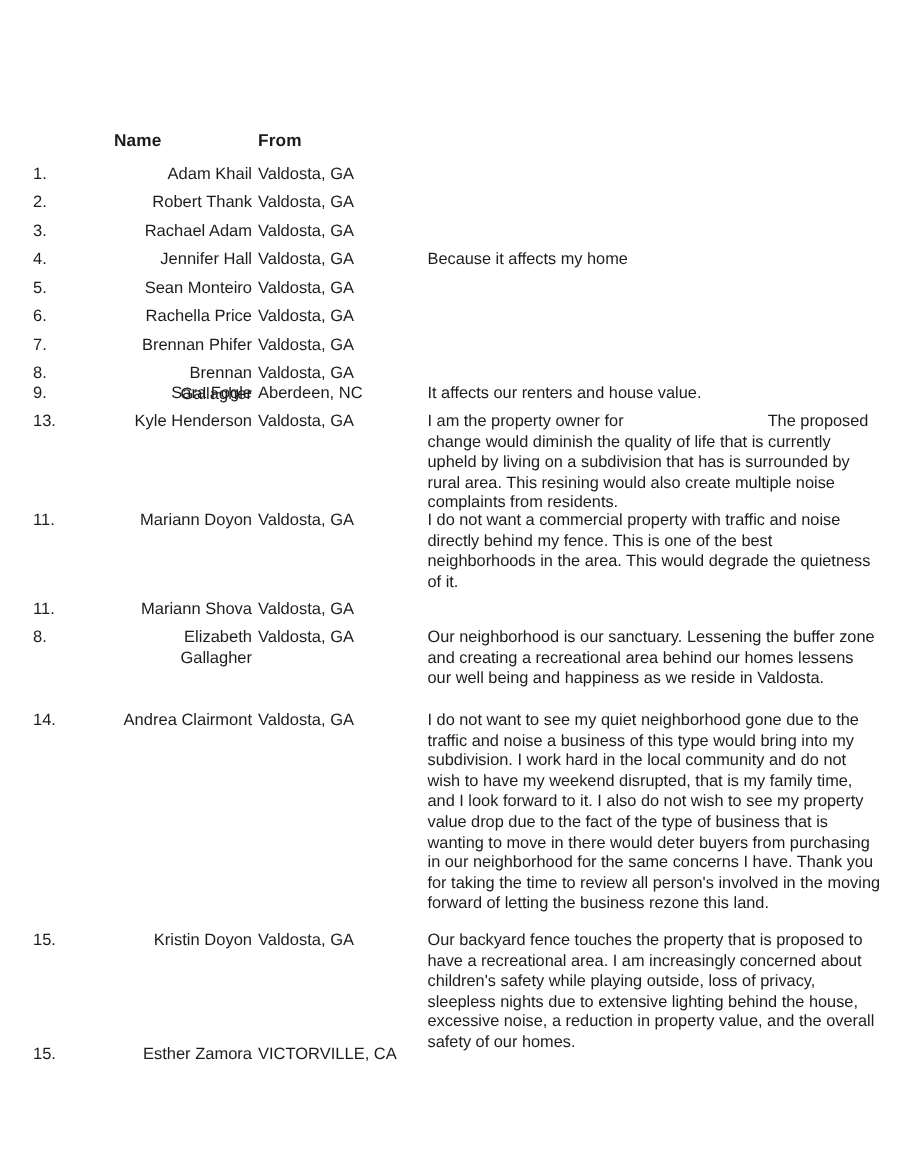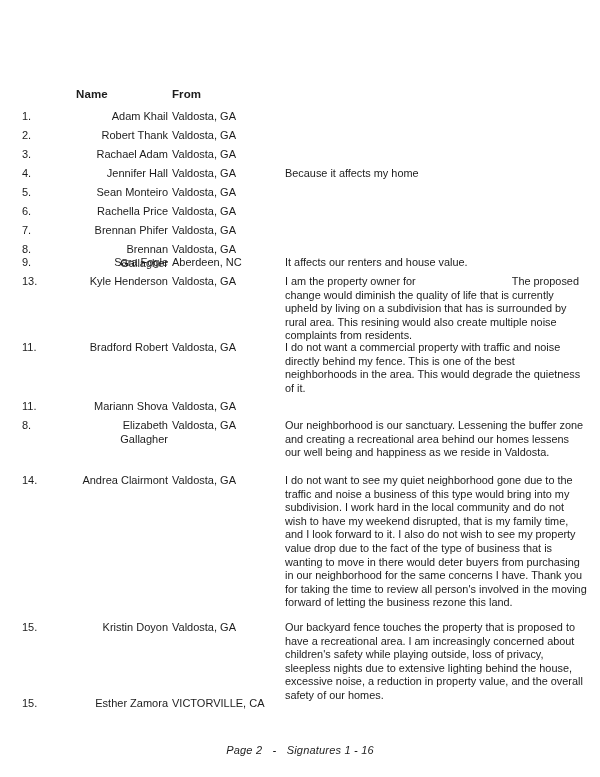--- a/index.html
+++ b/index.html
@@ -154,21 +154,21 @@
           <span class="col-comment">It affects our renters and house value.</span>
         </div>
         <div class="row" style="top: 275px;">
           <span class="col-num">13.</span>
           <span class="col-name name-wrap">Kyle Henderson</span>
           <span class="col-from">Valdosta, GA</span>
           <span class="col-comment"><span>I am the property owner for</span><span class="redacted-gap"></span><span>The proposed change would diminish the quality of life that is currently upheld by living on a subdivision that has is surrounded by rural area. This resining would also create multiple noise complaints from residents.</span></span>
         </div>
         <div class="row" style="top: 341px;">
           <span class="col-num">11.</span>
-          <span class="col-name name-wrap">Bradford Robert</span>
+          <span class="col-name name-wrap">Mariann Doyon</span>
           <span class="col-from">Valdosta, GA</span>
           <span class="col-comment">I do not want a commercial property with traffic and noise directly behind my fence. This is one of the best neighborhoods in the area. This would degrade the quietness of it.</span>
         </div>
         <div class="row" style="top: 400px;">
           <span class="col-num">11.</span>
           <span class="col-name name-wrap">Mariann Shova</span>
           <span class="col-from">Valdosta, GA</span>
           <span class="col-comment"></span>
         </div>
         <div class="row" style="top: 419px;">
@@ -190,20 +190,15 @@
           <span class="col-comment">Our backyard fence touches the property that is proposed to have a recreational area. I am increasingly concerned about children's safety while playing outside, loss of privacy, sleepless nights due to extensive lighting behind the house, excessive noise, a reduction in property value, and the overall safety of our homes.</span>
         </div>
         <div class="row" style="top: 697px;">
           <span class="col-num">15.</span>
           <span class="col-name name-wrap">Esther Zamora</span>
           <span class="col-from">VICTORVILLE, CA</span>
           <span class="col-comment"></span>
         </div>
       </div>
 
-    <div class="footer">
-      <span>Page 2</span>
-      <span class="sep">-</span>
-      <span>Signatures 1 - 16</span>
-    </div>
 
   </div>
 </div>
 
 </body></html>

